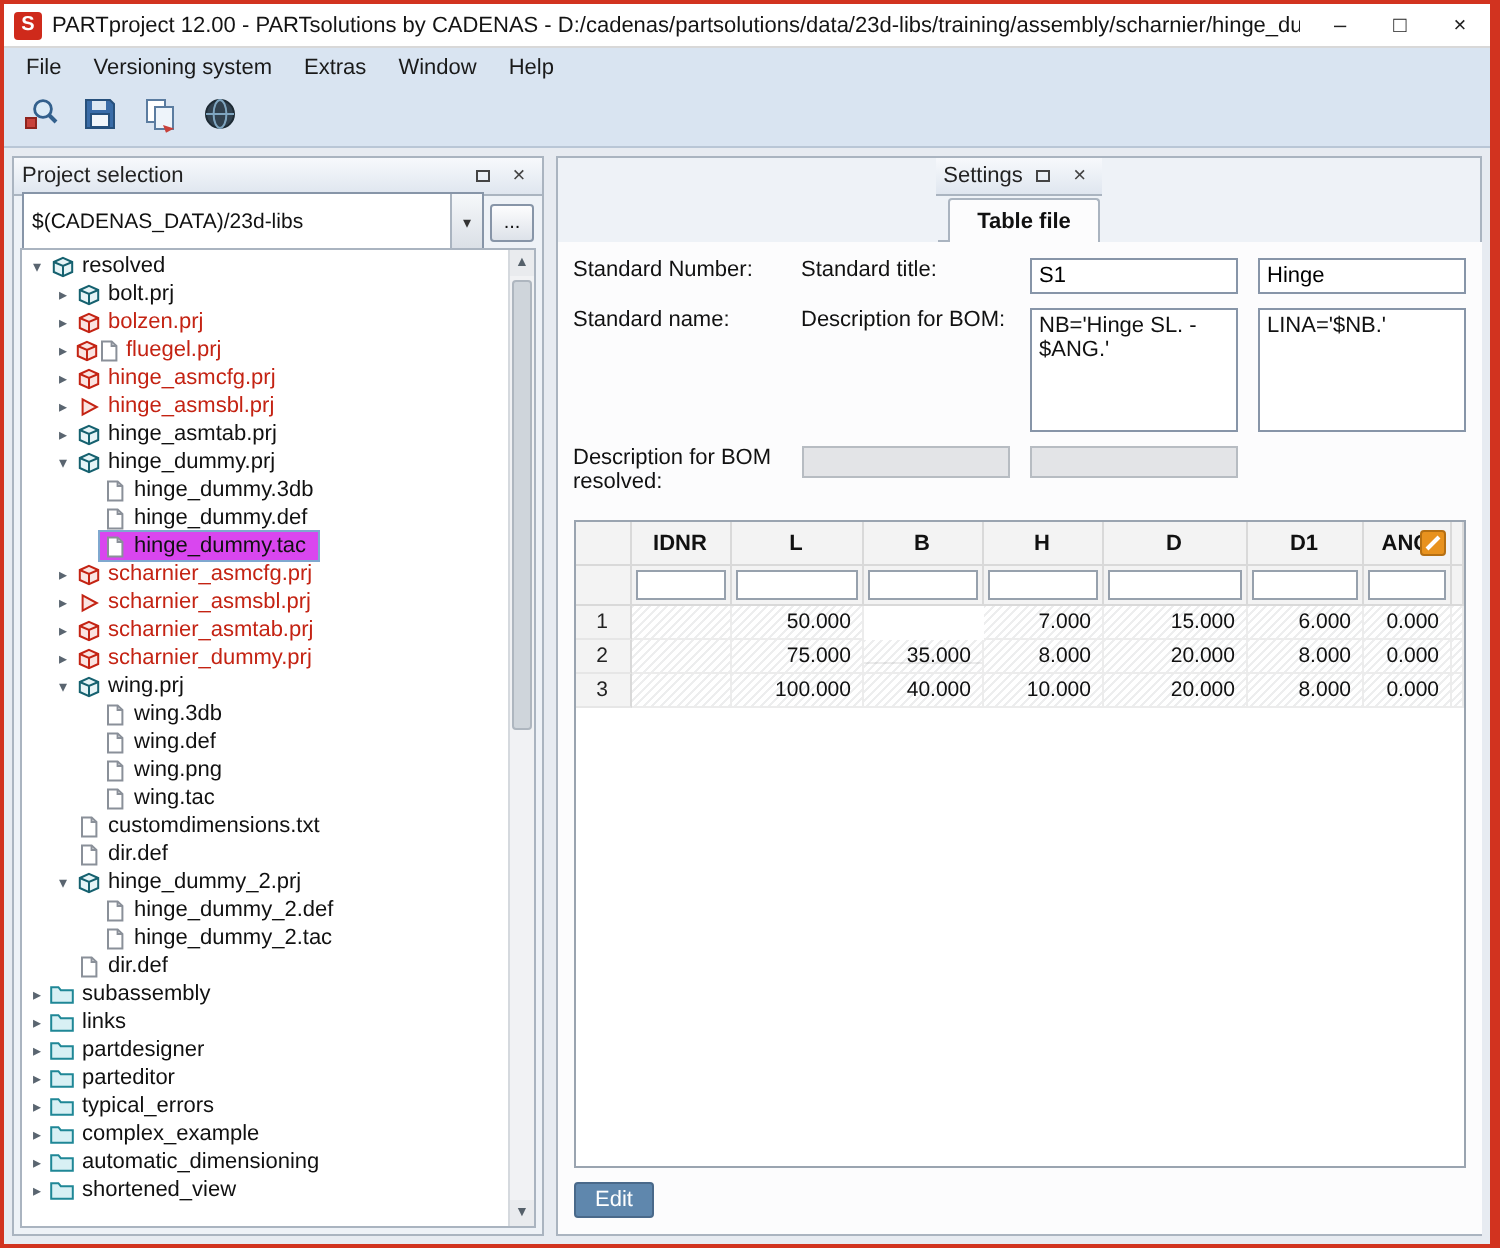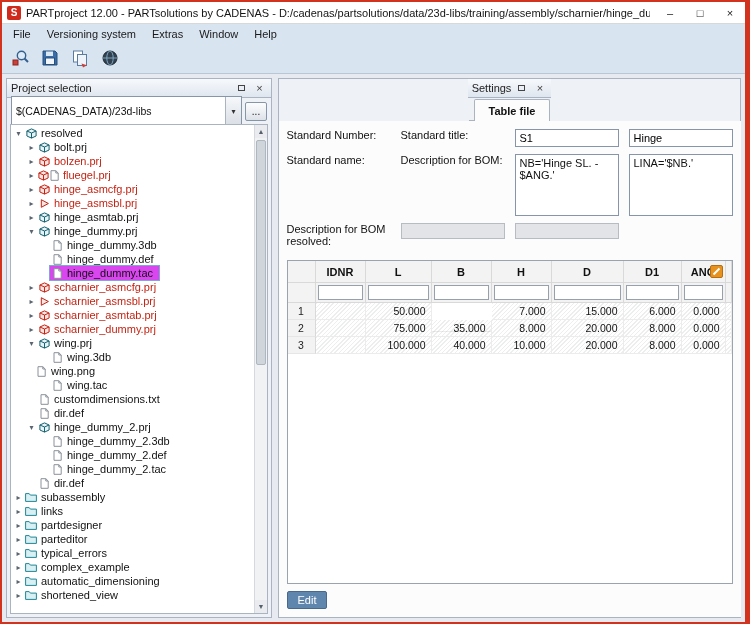--- a/index.html
+++ b/index.html
@@ -380,21 +380,33 @@
               <span class="sel">
                 <span class="t-icon">
                   <svg width="9" height="11" viewBox="0 0 9 11">
                     <path d="M1 0.7 H5.8 L8.2 3 V10.3 H1 Z" fill="#fff" stroke="#8a9099"></path>
                     <path d="M5.8 0.7 V3 H8.2" fill="none" stroke="#8a9099"></path>
                   </svg>
                 </span>
                 <span class="t-label">wing.3db</span>
               </span>
             </div>
-            <div class="tree-row" style="padding-left: 12px;">
+            <div class="tree-row" style="padding-left: 28px;">
+              <span class="expander"></span>
+              <span class="sel">
+                <span class="t-icon">
+                  <svg width="9" height="11" viewBox="0 0 9 11">
+                    <path d="M1 0.7 H5.8 L8.2 3 V10.3 H1 Z" fill="#fff" stroke="#8a9099"></path>
+                    <path d="M5.8 0.7 V3 H8.2" fill="none" stroke="#8a9099"></path>
+                  </svg>
+                </span>
+                <span class="t-label">wing.def</span>
+              </span>
+            </div>
+            <div class="tree-row" style="padding-left: 28px;">
               <span class="expander"></span>
               <span class="sel">
                 <span class="t-icon">
                   <svg width="9" height="11" viewBox="0 0 9 11">
                     <path d="M1 0.7 H5.8 L8.2 3 V10.3 H1 Z" fill="#fff" stroke="#8a9099"></path>
                     <path d="M5.8 0.7 V3 H8.2" fill="none" stroke="#8a9099"></path>
                   </svg>
                 </span>
                 <span class="t-label">wing.png</span>
               </span>
@@ -438,32 +450,20 @@
             <div class="tree-row" style="padding-left: 15px;">
               <span class="expander">▾</span>
               <span class="sel">
                 <span class="t-icon">
                   <svg width="11" height="11" viewBox="0 0 11 11">
                     <path d="M5.5 0.9 L10.1 3 L10.1 8 L5.5 10.1 L0.9 8 L0.9 3 Z" fill="#e6f4f7" stroke="#15616f"></path>
                     <path d="M0.9 3 L5.5 5 L10.1 3 M5.5 5 L5.5 10.1" fill="none" stroke="#15616f"></path>
                   </svg>
                 </span>
                 <span class="t-label">hinge_dummy_2.prj</span>
-              </span>
-            </div>
-            <div class="tree-row" style="padding-left: 28px;">
-              <span class="expander"></span>
-              <span class="sel">
-                <span class="t-icon">
-                  <svg width="9" height="11" viewBox="0 0 9 11">
-                    <path d="M1 0.7 H5.8 L8.2 3 V10.3 H1 Z" fill="#fff" stroke="#8a9099"></path>
-                    <path d="M5.8 0.7 V3 H8.2" fill="none" stroke="#8a9099"></path>
-                  </svg>
-                </span>
-                <span class="t-label">hinge_dummy_2.3db</span>
               </span>
             </div>
             <div class="tree-row" style="padding-left: 28px;">
               <span class="expander"></span>
               <span class="sel">
                 <span class="t-icon">
                   <svg width="9" height="11" viewBox="0 0 9 11">
                     <path d="M1 0.7 H5.8 L8.2 3 V10.3 H1 Z" fill="#fff" stroke="#8a9099"></path>
                     <path d="M5.8 0.7 V3 H8.2" fill="none" stroke="#8a9099"></path>
                   </svg>

